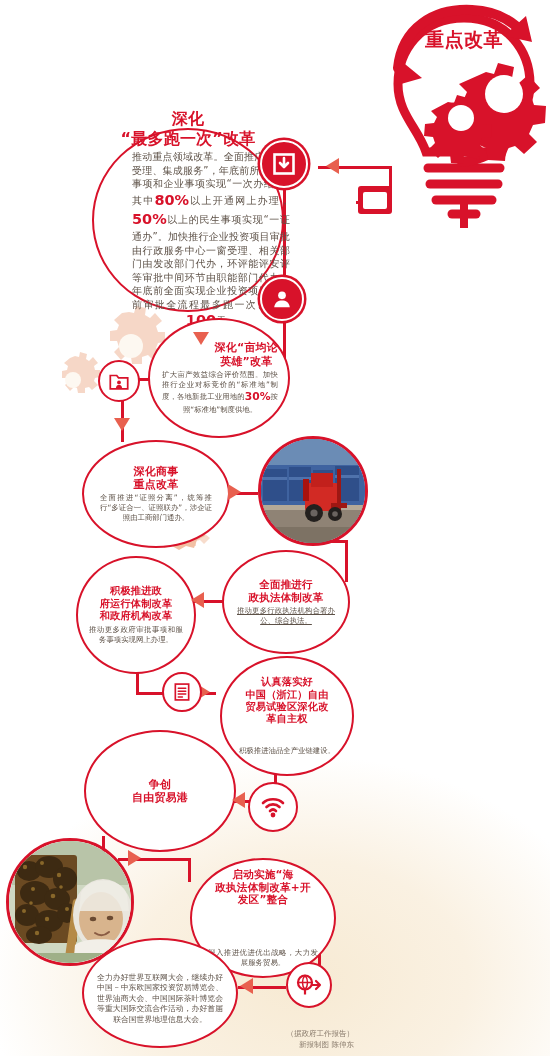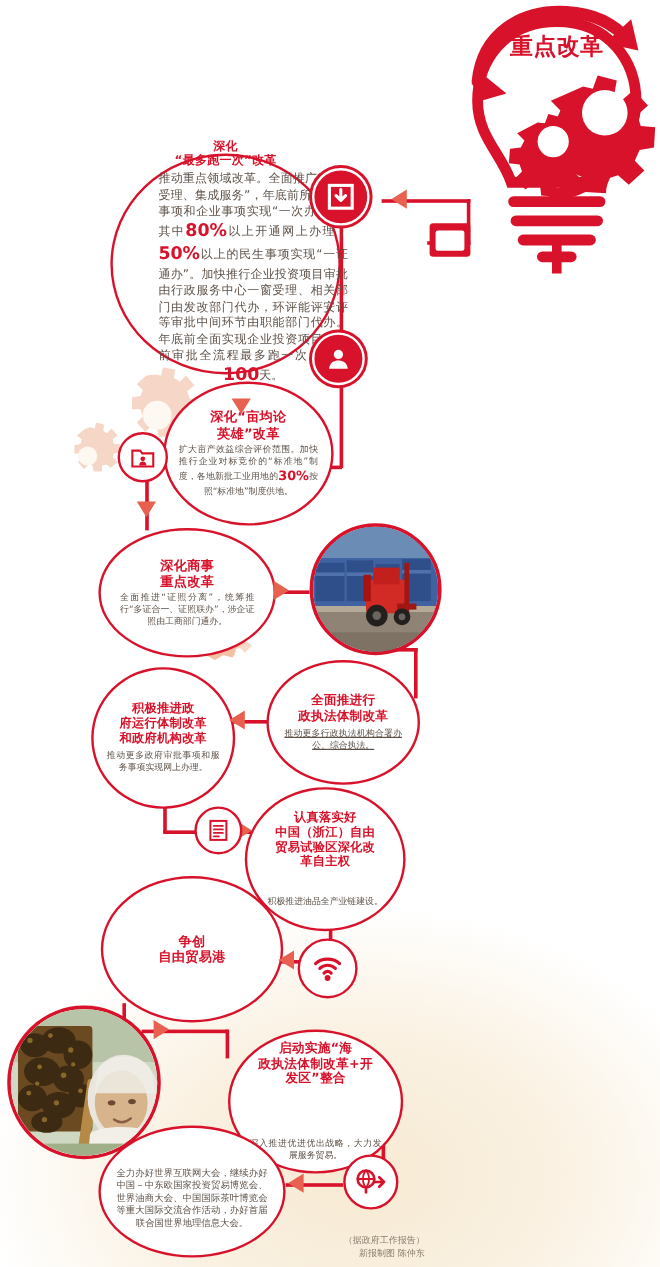--- a/index.html
+++ b/index.html
@@ -191,42 +191,42 @@
 <div class="tri tri-down" style="left:193px;top:332px;"></div>
 <div class="tri tri-down" style="left:114px;top:418px;"></div>
 <div class="tri tri-right" style="left:228px;top:484px;"></div>
 <div class="tri tri-left" style="left:191px;top:592px;"></div>
 <div class="tri tri-right" style="left:197px;top:684px;"></div>
 <div class="tri tri-left" style="left:232px;top:792px;"></div>
 <div class="tri tri-right" style="left:128px;top:850px;"></div>
 <div class="tri tri-left" style="left:240px;top:978px;"></div>
 
 <div class="bubble" style="left:92px;top:128px;width:192px;height:184px;">
-  <div class="b-title" style="font-size:10px;">
+  <div class="b-title" style="font-size:16px;">
     <div>深化</div>
     <div>“最多跑一次”改革</div>
   </div>
   <div class="b-body" style="font-size:10px;width:158px;margin-left:46px;">
     推动重点领域改革。全面推广“一窗受理、集成服务”，年底前所有民生事项和企业事项实现“一次办结”，其中<b>80%</b>以上开通网上办理，<b>50%</b>以上的民生事项实现“一证通办”。加快推行企业投资项目审批由行政服务中心一窗受理、相关部门由发改部门代办，环评能评安评等审批中间环节由职能部门代办。年底前全面实现企业投资项目开工前审批全流程最多跑一次、最多<b>100</b>天。
   </div>
 </div>
 <div class="badge solid" style="left:260px;top:140px;width:48px;height:48px;">
   <svg width="24" height="24" viewBox="0 0 24 24">
     <rect x="2.5" y="2.5" width="19" height="19" fill="none" stroke="#fff" stroke-width="2.6"></rect>
     <path d="M12 6 v8 M8 11 l4 4 4-4" stroke="#fff" stroke-width="2.6" fill="none" stroke-linecap="round" stroke-linejoin="round"></path>
   </svg>
 </div>
 
 <div class="badge solid" style="left:260px;top:277px;width:44px;height:44px;">
   <svg width="22" height="22" viewBox="0 0 24 24">
     <circle cx="12" cy="8" r="4.2" fill="#fff"></circle>
     <path d="M3.5 21 C4 15.5 8 13.5 12 13.5 C16 13.5 20 15.5 20.5 21 Z" fill="#fff"></path>
   </svg>
 </div>
-<div class="bubble" style="left:136px;top:318px;width:142px;height:120px;">
+<div class="bubble" style="left:148px;top:318px;width:142px;height:120px;align-items:flex-end;">
   <div class="b-title" style="font-size:11px;">
     <div>深化“亩均论</div>
     <div>英雄”改革</div>
   </div>
   <div class="b-body" style="font-size:7.4px;width:116px;">
     扩大亩产效益综合评价范围。加快推行企业对标竞价的“标准地”制度，各地新批工业用地的<b>30%</b>按照“标准地”制度供地。
   </div>
 </div>
 <div class="badge outline" style="left:98px;top:360px;width:42px;height:42px;">
   <svg width="22" height="22" viewBox="0 0 24 24">
@@ -305,21 +305,21 @@
   </div>
   <div class="b-body" style="font-size:7.4px;width:94px;">推动更多政府审批事项和服务事项实现网上办理。</div>
 </div>
 <div class="badge outline" style="left:162px;top:672px;width:40px;height:40px;">
   <svg width="20" height="20" viewBox="0 0 24 24">
     <rect x="4" y="2.5" width="16" height="19" fill="none" stroke="#d8122a" stroke-width="2"></rect>
     <path d="M7.5 7.5 h9 M7.5 11 h9 M7.5 14.5 h9 M7.5 18 h5" stroke="#d8122a" stroke-width="1.8" stroke-linecap="round"></path>
   </svg>
 </div>
 
-<div class="bubble" style="left:204px;top:656px;width:134px;height:120px;gap:18px;">
+<div class="bubble" style="left:220px;top:656px;width:134px;height:120px;gap:18px;">
   <div class="b-title" style="font-size:10.2px;">
     <div>认真落实好</div>
     <div>中国（浙江）自由</div>
     <div>贸易试验区深化改</div>
     <div>革自主权</div>
   </div>
   <div class="b-body" style="font-size:7.4px;width:100px;">积极推进油品全产业链建设。</div>
 </div>
 <div class="badge outline" style="left:248px;top:782px;width:50px;height:50px;">
   <svg width="28" height="24" viewBox="0 0 28 24">

